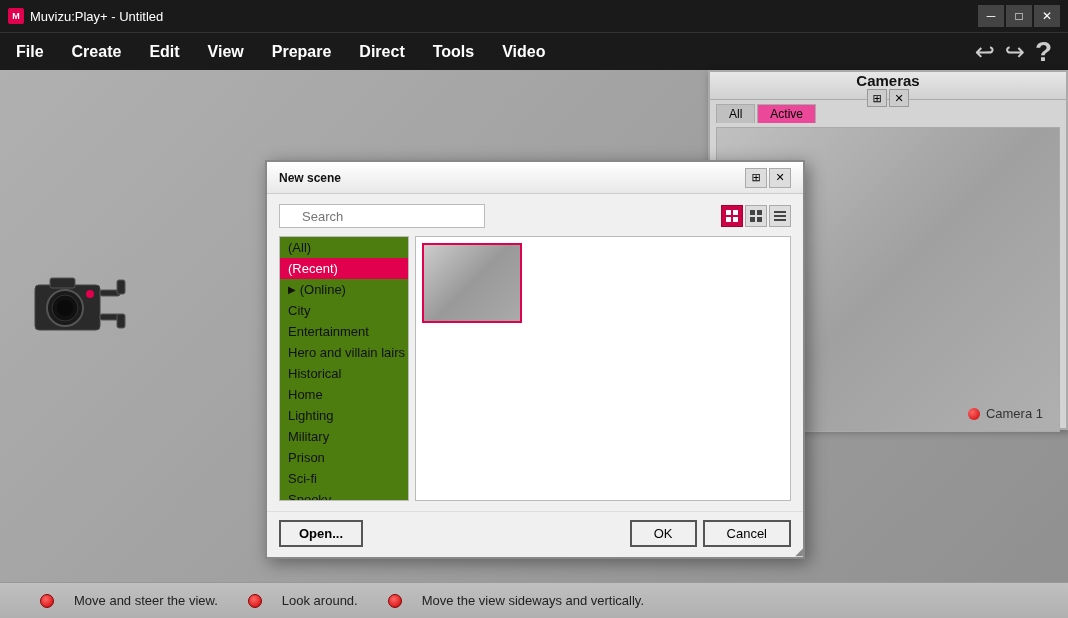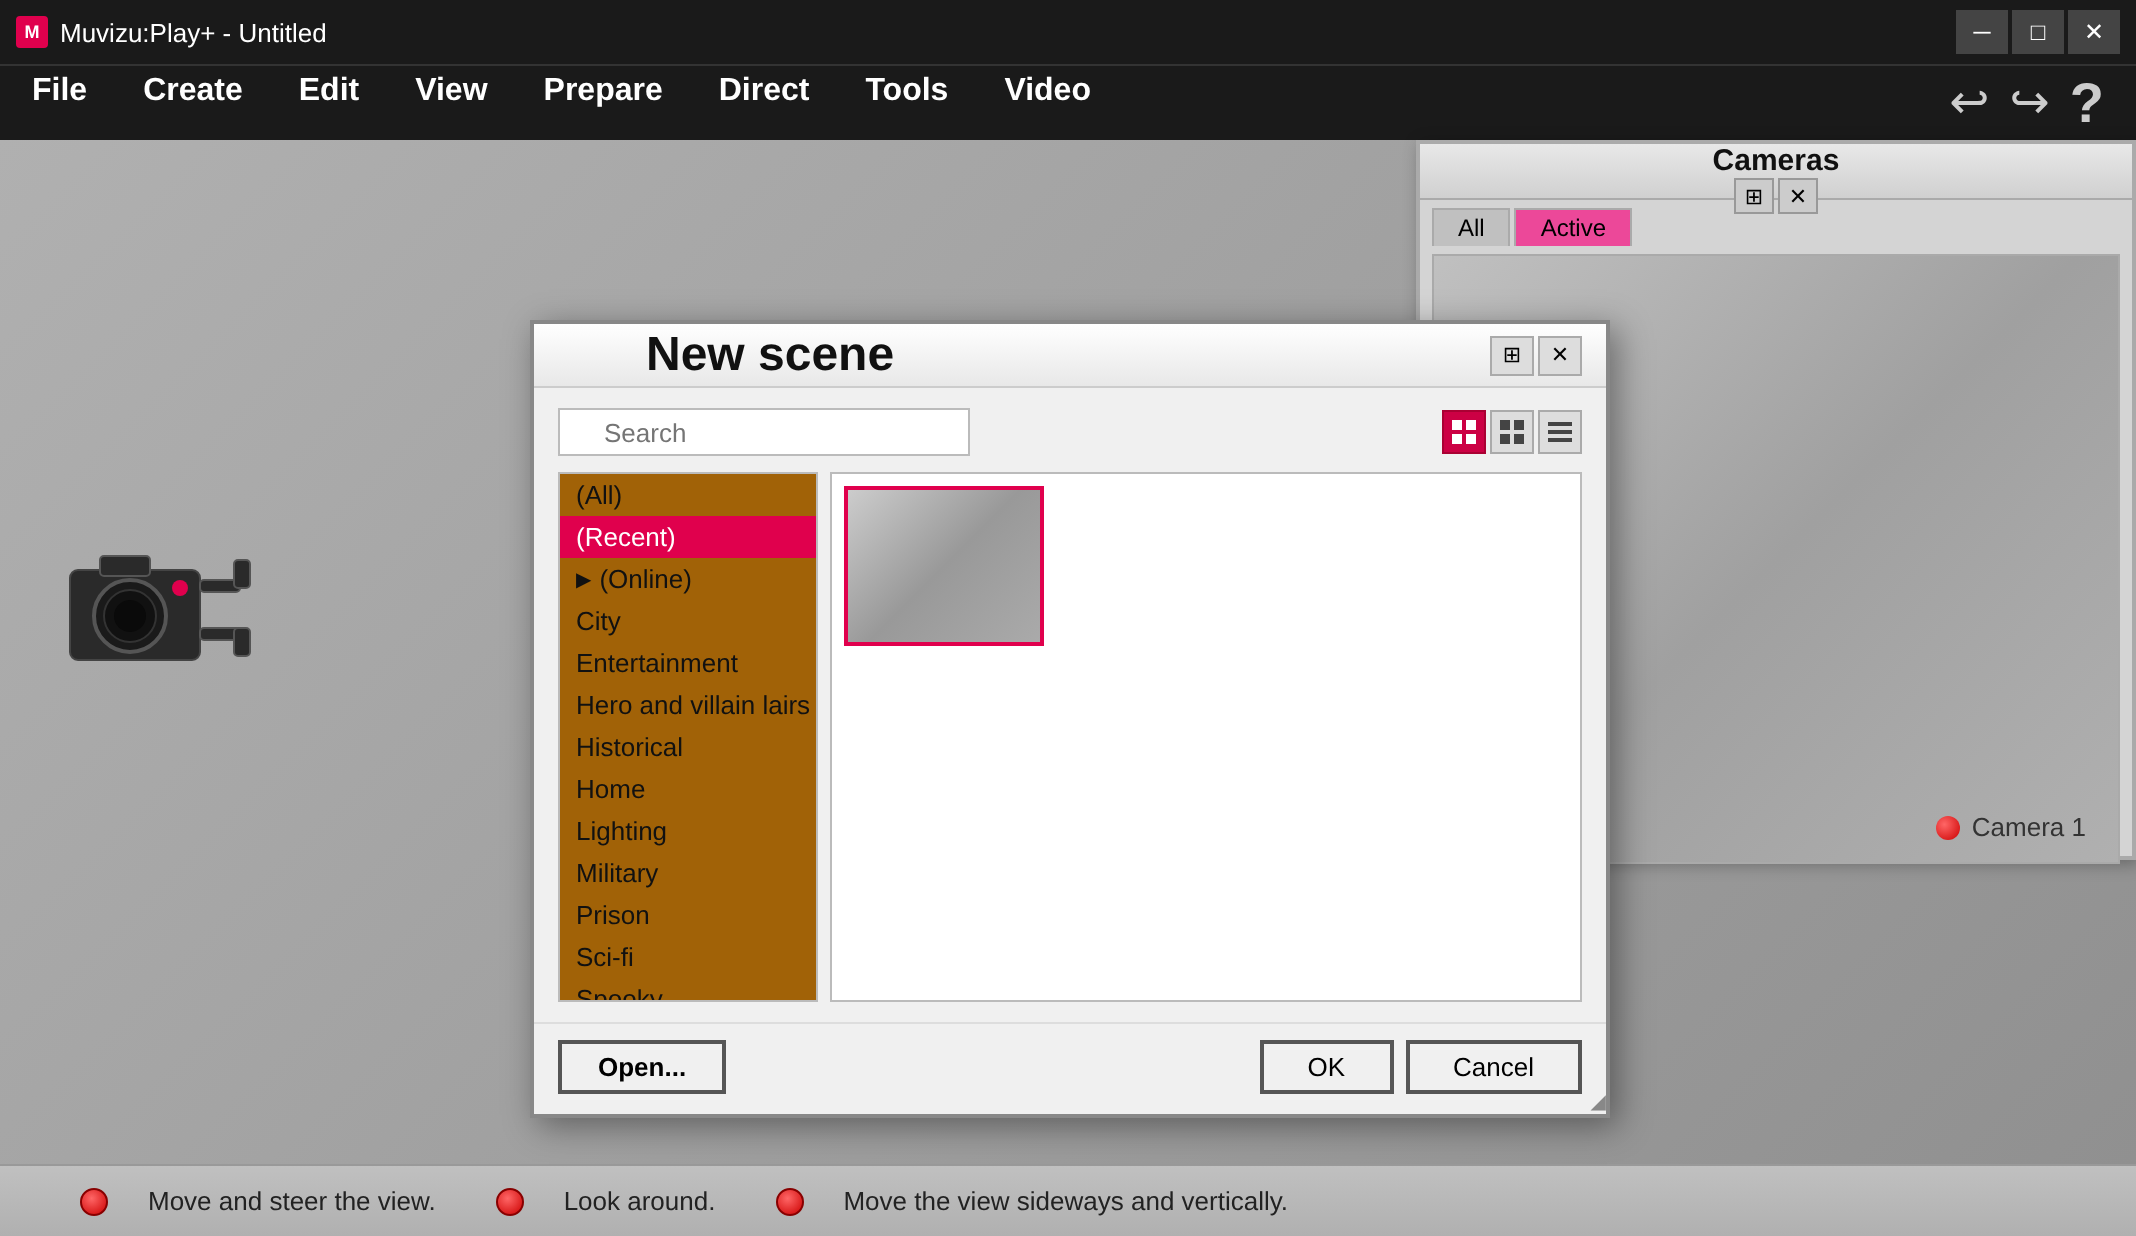--- a/index.html
+++ b/index.html
@@ -58,20 +58,21 @@
       align-items: center;
       justify-content: center;
     }
 
     
     #menubar {
       width: 100%;
       height: 38px;
       background: #1a1a1a;
       display: flex;
+      align-items: center;
       padding: 0 4px;
       gap: 4px;
       border-top: 1px solid #333;
     }
     .menu-item {
       color: white;
       font-size: 16px;
       font-weight: bold;
       padding: 4px 12px;
       cursor: pointer;
@@ -232,24 +233,23 @@
     #dialog-titlebar {
       background: linear-gradient(to bottom, #ffffff, #e8e8e8);
       height: 32px;
       display: flex;
       align-items: center;
       justify-content: space-between;
       padding: 0 12px;
       border-bottom: 1px solid #ccc;
     }
     #dialog-title {
-      font-size: 24px;
+      font-size: 12px;
       font-weight: bold;
       color: #111;
-      margin-left: 44px;
     }
     #dialog-controls {
       display: flex;
       gap: 2px;
     }
     .dlg-btn {
       width: 22px;
       height: 20px;
       background: #ddd;
       border: 1px solid #aaa;
@@ -311,21 +311,21 @@
       border: 1px solid #aaa;
       color: #444;
     }
     #content-row {
       display: flex;
       gap: 6px;
       height: 265px;
     }
     #categories-list {
       width: 130px;
-      background: #a16207;
+      background: #4d7c0f;
       border: 1px solid #bbb;
       overflow-y: auto;
       flex-shrink: 0;
     }
     .cat-item {
       padding: 3px 8px;
       font-size: 13px;
       color: #111;
       cursor: pointer;
       white-space: nowrap;

